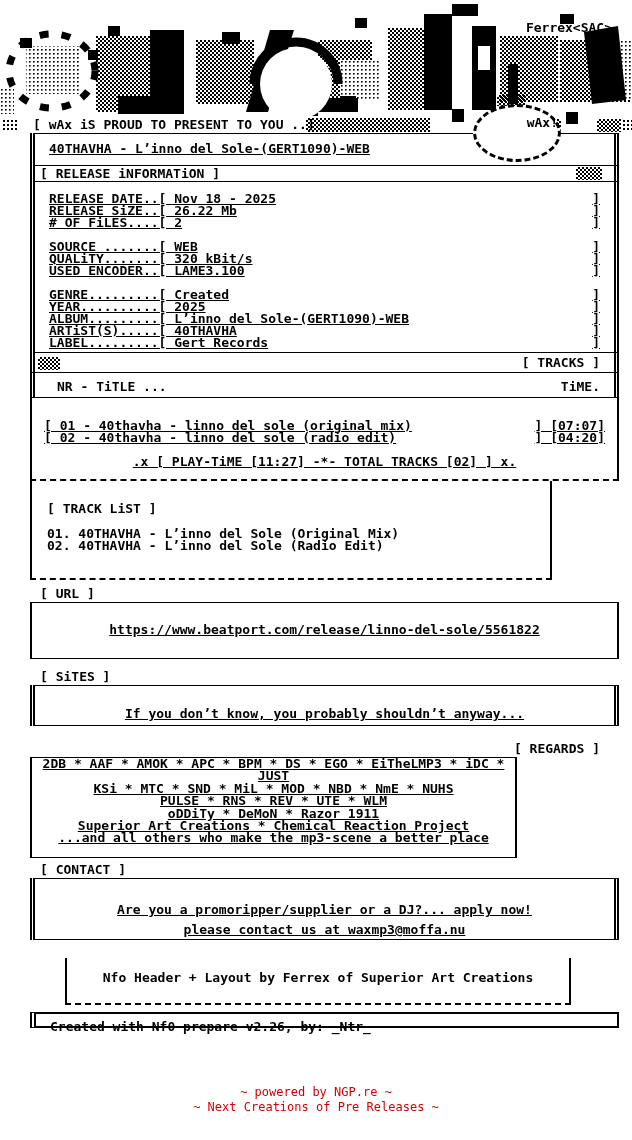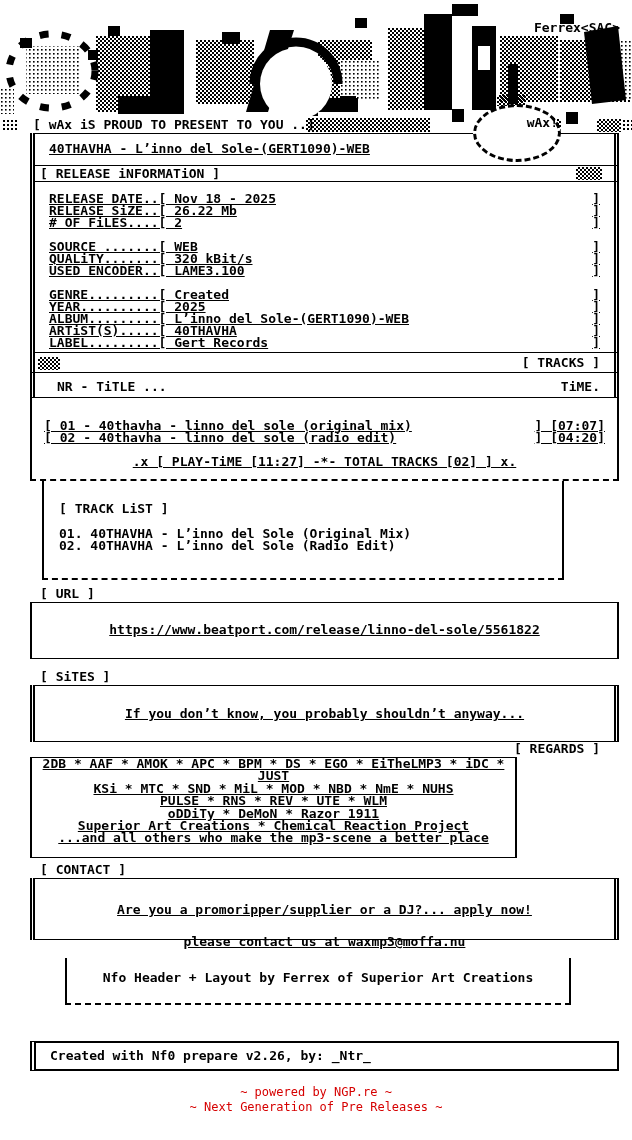--- a/index.html
+++ b/index.html
@@ -86,21 +86,21 @@
     <rect x="108" y="26" width="12" height="10"></rect>
     <rect x="296" y="100" width="22" height="16"></rect>
     <rect x="340" y="96" width="16" height="14"></rect>
 
     <circle cx="296" cy="84" r="36" fill="#fff"></circle>
     <path d="M254,84 A42,42 0 1 1 338,84" fill="none" stroke="#000" stroke-width="9"></path>
 
     <ellipse cx="52" cy="71" rx="43" ry="37" fill="none" stroke="#000" stroke-width="7" stroke-dasharray="9 13"></ellipse>
   </svg>
 
-  <div class="abs" style="top:22px;right:12px">Ferrex&lt;SAC&gt;</div>
+  <div class="abs" style="top:22px;right:20px">Ferrex&lt;SAC&gt;</div>
 
   <div class="abs d25" style="left:2px;top:119px;width:17px;height:13px"></div>
   <div class="abs" style="left:33px;top:119px">[ wAx iS PROUD TO PRESENT TO YOU ..]</div>
   <div class="abs d50" style="left:306px;top:118px;width:124px;height:14px"></div>
   <div class="abs d50" style="left:527px;top:119px;width:34px;height:13px"></div>
   <div class="abs d50" style="left:597px;top:119px;width:24px;height:13px"></div>
   <div class="abs d25" style="left:622px;top:119px;width:10px;height:13px"></div>
 
   <div class="box dblside" style="left:30px;top:133px;width:589px;height:33px">
     <div style="padding-left:14px;line-height:30px">40THAVHA - L’inno del Sole-(GERT1090)-WEB</div>
@@ -181,60 +181,60 @@
           <span>] [07:07]</span>
         </div>
         <div class="trow">
           <span>[ 02 - 40thavha - linno del sole (radio edit)</span>
           <span>] [04:20]</span>
         </div>
       </div>
     <div class="center" style="margin-top:12px">.x [ PLAY-TiME [11:27] -*- TOTAL TRACKS [02] ] x.</div>
   </div>
 
-  <div class="abs thinside dashbottom" style="left:42px;top:481px;width:522px;height:99px;padding:22px 12px 0 15px">
+  <div class="abs thinside dashbottom" style="left:30px;top:481px;width:522px;height:99px;padding:22px 12px 0 15px">
     <div>[ TRACK LiST ]</div>
     <div style="margin-top:13px">
         <div>01. 40THAVHA - L’inno del Sole (Original Mix)</div>
         <div>02. 40THAVHA - L’inno del Sole (Radio Edit)</div>
       </div>
   </div>
 
   <div class="abs" style="left:40px;top:588px">[ URL ]</div>
   <div class="box thinside" style="left:30px;top:602px;width:589px;height:57px;padding-top:21px">
     <div class="center">https://www.beatport.com/release/linno-del-sole/5561822</div>
   </div>
 
   <div class="abs" style="left:40px;top:671px">[ SiTES ]</div>
-  <div class="box dblside" style="left:30px;top:685px;width:589px;height:57px;padding-top:22px">
+  <div class="box dblside" style="left:30px;top:685px;width:589px;height:41px;padding-top:22px">
     <div class="center">If you don’t know, you probably shouldn’t anyway...</div>
   </div>
 
   <div class="abs" style="right:32px;top:743px">[ REGARDS ]</div>
   <div class="box thinside" style="left:30px;top:757px;width:487px;height:101px;line-height:12.4px">
     <div>
         <div class="center">2DB * AAF * AMOK * APC * BPM * DS * EGO * EiTheLMP3 * iDC * JUST</div>
         <div class="center">KSi * MTC * SND * MiL * MOD * NBD * NmE * NUHS</div>
         <div class="center">PULSE * RNS * REV * UTE * WLM</div>
         <div class="center">oDDiTy * DeMoN * Razor 1911</div>
         <div class="center">Superior Art Creations * Chemical Reaction Project</div>
         <div class="center">...and all others who make the mp3-scene a better place</div>
       </div>
   </div>
 
   <div class="abs" style="left:40px;top:864px">[ CONTACT ]</div>
   <div class="box dblside" style="left:30px;top:878px;width:589px;height:62px;padding-top:25px">
     <div class="center">Are you a promoripper/supplier or a DJ?... apply now!</div>
-    <div class="center" style="margin-top:20px">please contact us at waxmp3@moffa.nu</div>
+    <div class="center" style="margin-top:8px">please contact us at waxmp3@moffa.nu</div>
   </div>
 
   <div class="abs thinside dashbottom" style="left:65px;top:958px;width:506px;height:47px;padding-top:14px">
     <div class="center">Nfo Header + Layout by Ferrex of Superior Art Creations</div>
   </div>
 
-  <div class="abs" style="left:30px;top:1041px;width:589px;height:30px;border:2px solid #000;border-left:6px double #000">
+  <div class="abs" style="left:30px;top:1012px;width:589px;height:16px;border:2px solid #000;border-left:6px double #000">
     <div style="padding-left:14px;line-height:25px">Created with Nf0 prepare v2.26, by: _Ntr_</div>
   </div>
 
   <div class="abs center redline" style="left:0;top:1086px;width:632px">~ powered by NGP.re ~</div>
-  <div class="abs center redline" style="left:0;top:1101px;width:632px">~ Next Generation of Pre Releases ~</div>
+  <div class="abs center redline" style="left:0;top:1101px;width:632px">~ Next Creations of Pre Releases ~</div>
 
 </div>
 
 </body></html>

